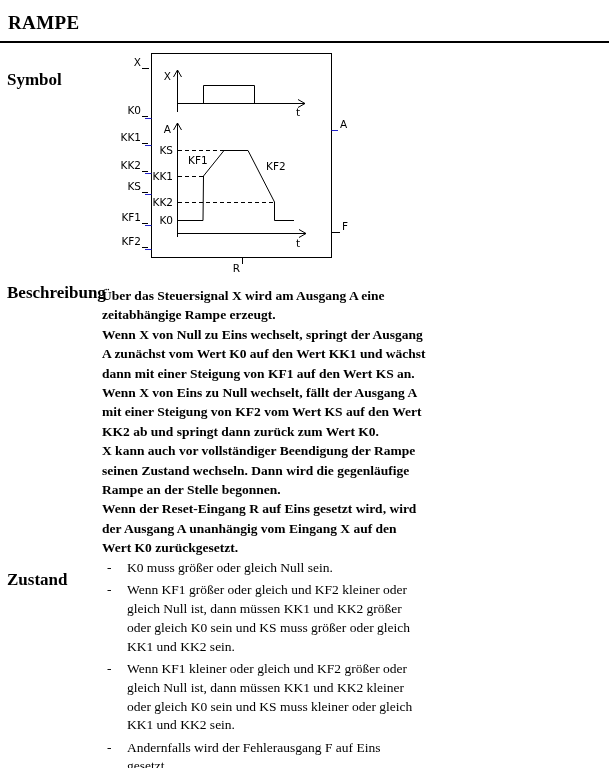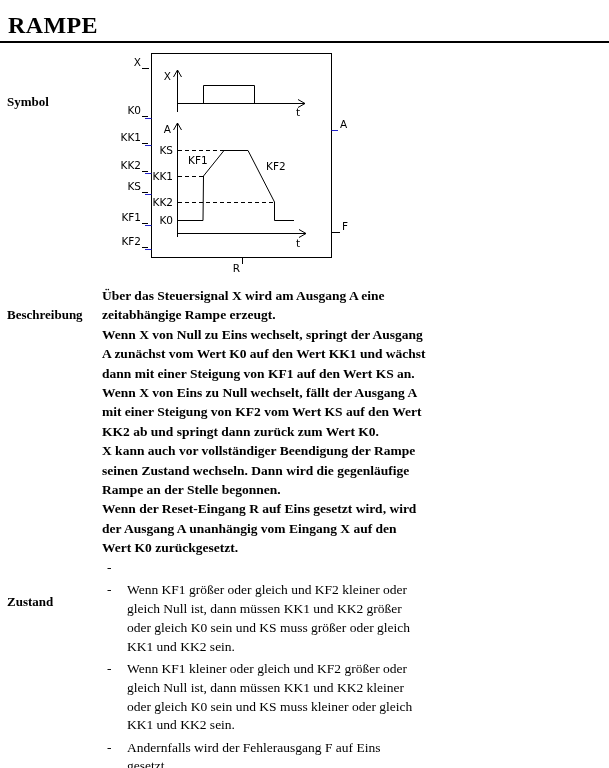--- a/index.html
+++ b/index.html
@@ -2,27 +2,27 @@
 <html><head>
 <meta charset="utf-8">
 <style>
   html,body{margin:0;padding:0;}
   body{
     width:609px;height:768px;position:relative;background:#fff;color:#000;
     font-family:"Liberation Serif", serif;overflow:hidden;
   }
   .page-title{
     position:absolute;left:8px;top:12px;
-    font-size:24px;font-weight:bold;letter-spacing:.4px;
+    font-size:19px;font-weight:bold;letter-spacing:.4px;
   }
   .title-rule{
     position:absolute;left:0;top:41px;width:609px;height:2px;background:#000;
   }
   .section-label{
-    position:absolute;left:7px;font-size:13px;font-weight:bold;margin-top:24px;
+    position:absolute;left:7px;font-size:17px;font-weight:bold;
   }
   #symbol-label{top:70px;}
   #beschreibung-label{top:283px;}
   #hinweise-label{top:570px;}
   .desc-text{
     position:absolute;left:102px;top:286px;width:430px;
     font-size:13.5px;line-height:19.4px;white-space:pre-line;font-weight:bold;
   }
   .hints{
     position:absolute;left:107px;top:559px;width:440px;
@@ -147,20 +147,21 @@
 X kann auch vor vollständiger Beendigung der Rampe
 seinen Zustand wechseln. Dann wird die gegenläufige
 Rampe an der Stelle begonnen.
 Wenn der Reset-Eingang R auf Eins gesetzt wird, wird
 der Ausgang A unanhängig vom Eingang X auf den
 Wert K0 zurückgesetzt.</div>
 
 <div class="hints">
   <div class="hint-item">
     <span class="hint-marker">-</span>
+    <span class="hint-text">K0 muss größer oder gleich Null sein.</span>
   </div>
   <div class="hint-item">
     <span class="hint-marker">-</span>
     <span class="hint-text">Wenn KF1 größer oder gleich und KF2 kleiner oder
 gleich Null ist, dann müssen KK1 und KK2 größer
 oder gleich K0 sein und KS muss größer oder gleich
 KK1 und KK2 sein.</span>
   </div>
   <div class="hint-item">
     <span class="hint-marker">-</span>

